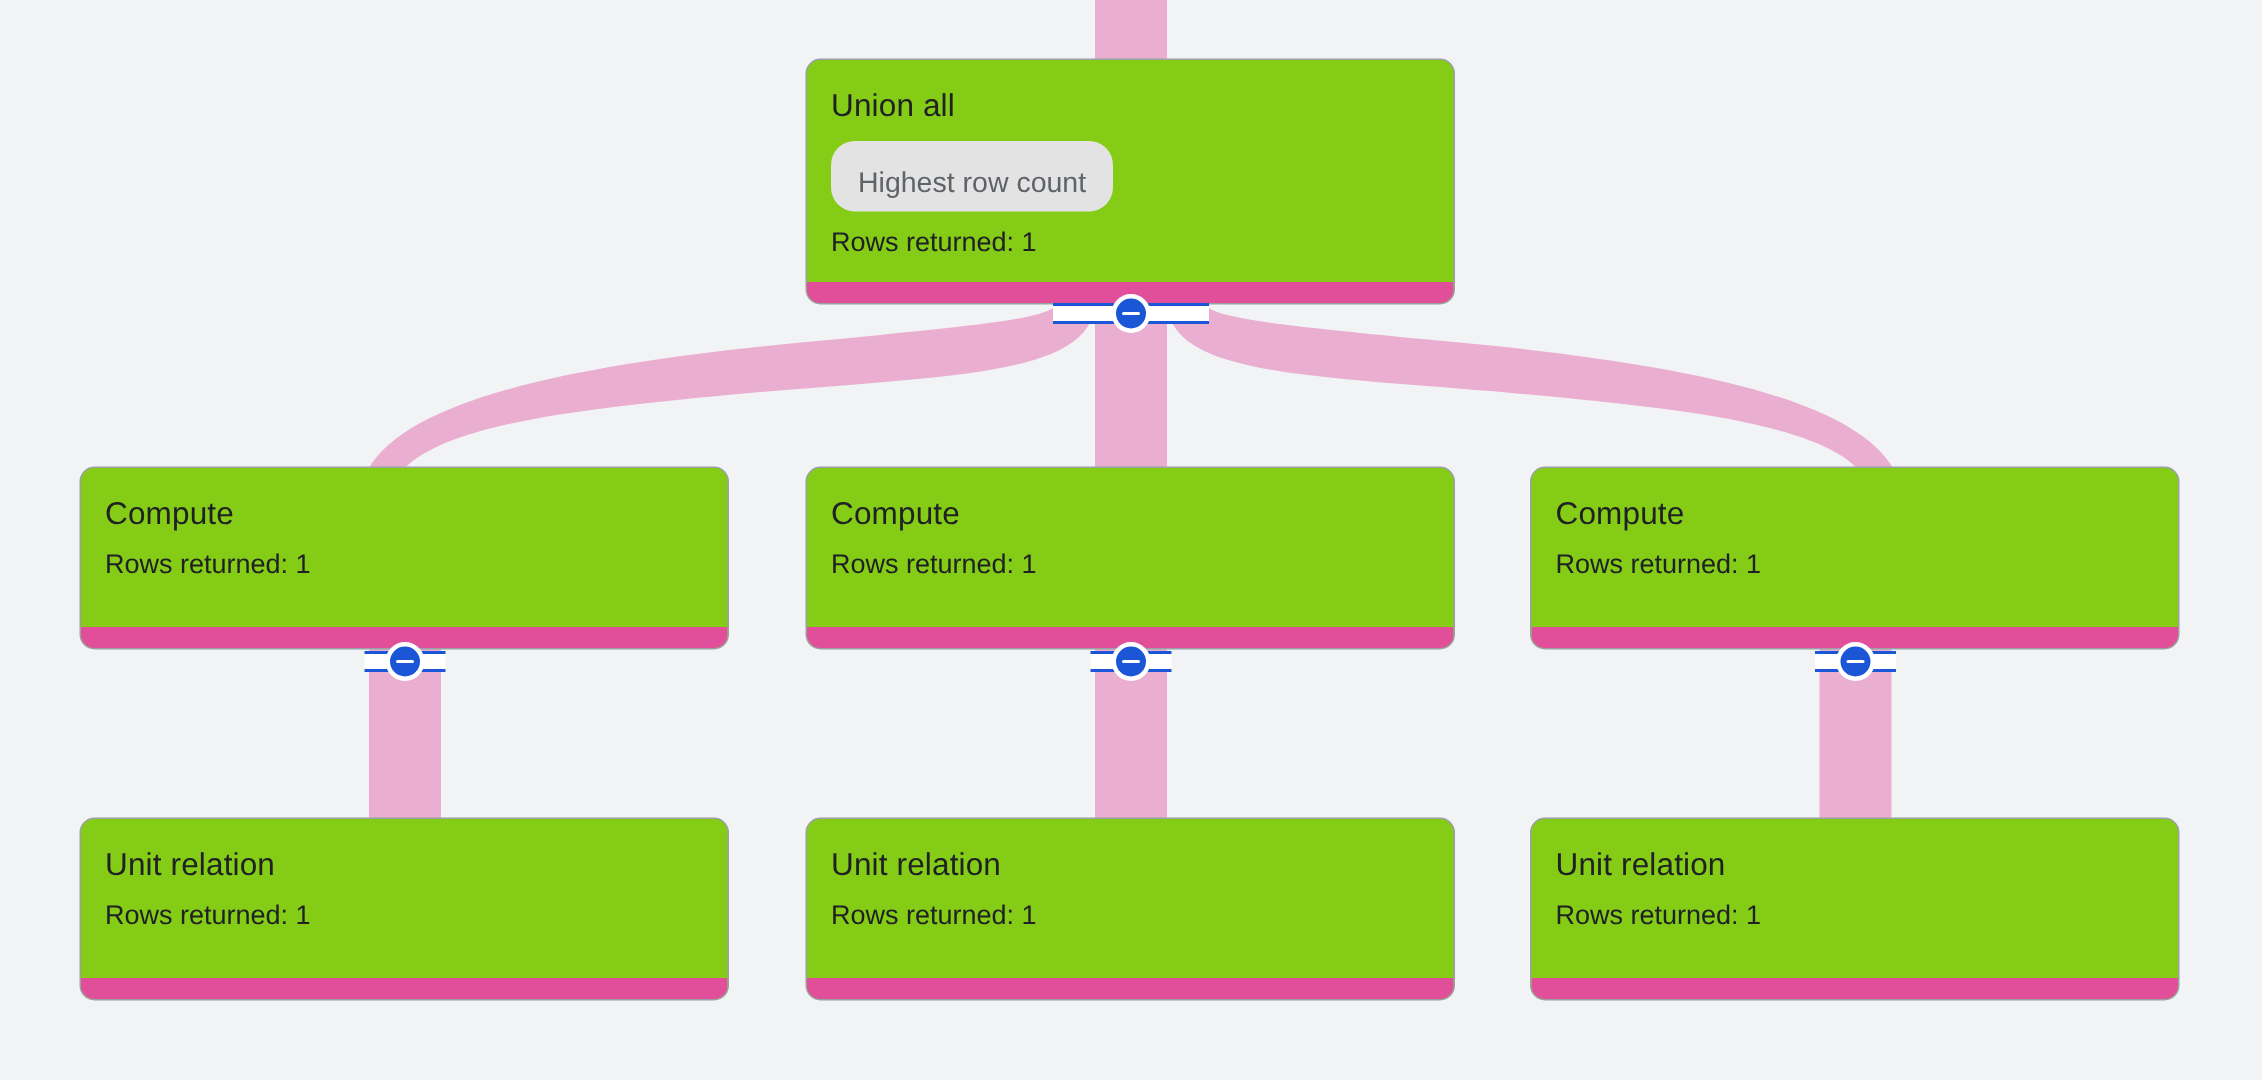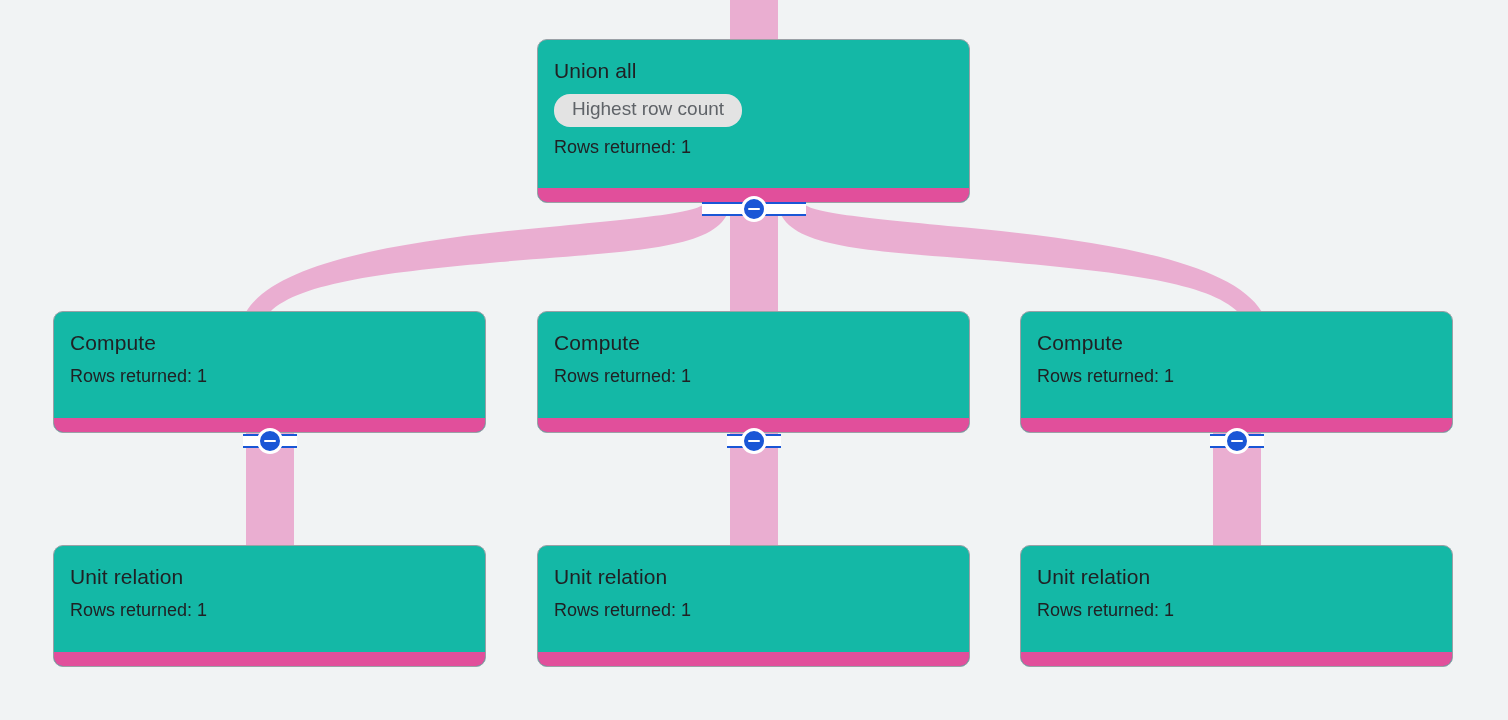--- a/index.html
+++ b/index.html
@@ -26,42 +26,42 @@
     position: absolute;
     left: 0; top: 0;
     width: 1508px;
     height: 720px;
     pointer-events: none;
   }
   
   .node {
     position: absolute;
     box-sizing: border-box;
-    background: #14b8a6;
+    background: #84cc16;
     border: 1px solid #9aa0a6;
     border-radius: 10px;
     overflow: hidden;
     display: flex;
     flex-direction: column;
   }
   .node-body {
     flex: 1 1 auto;
     padding: 18px 16px 6px 16px;
   }
   .node-title {
     font-size: 21px;
     line-height: 26px;
     color: #202124;
     letter-spacing: 0.1px;
     white-space: nowrap;
   }
   .node-badge {
     display: inline-block;
     margin-top: 10px;
-    padding: 4px 18px 7px 18px;
+    padding: 18px 18px 7px 18px;
     background: #e3e3e3;
     color: #5f6368;
     font-size: 19px;
     line-height: 22px;
     border-radius: 16px;
     white-space: nowrap;
   }
   .node-rows {
     margin-top: 9px;
     font-size: 18px;

